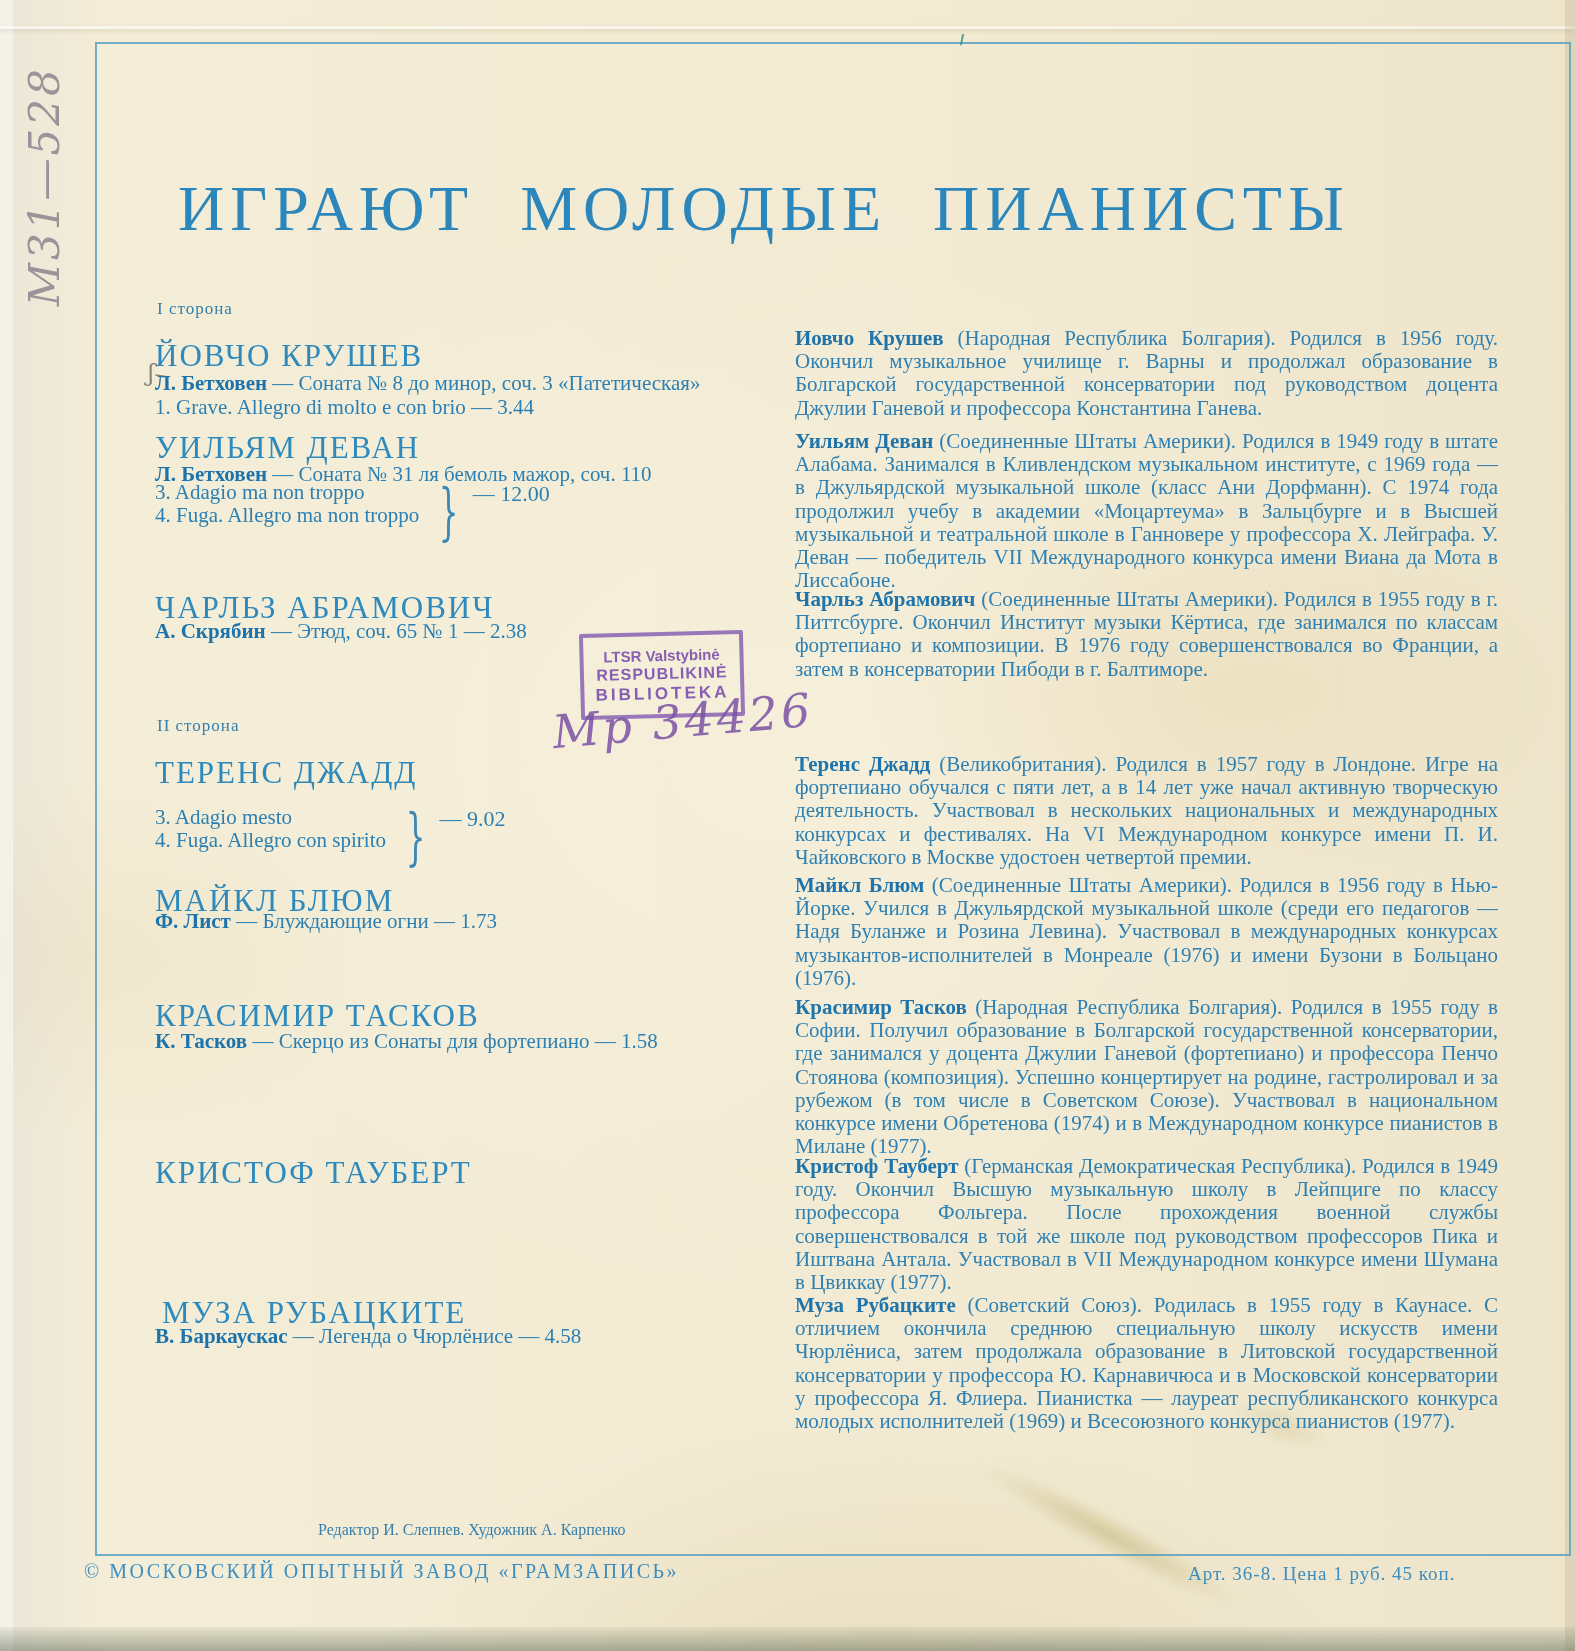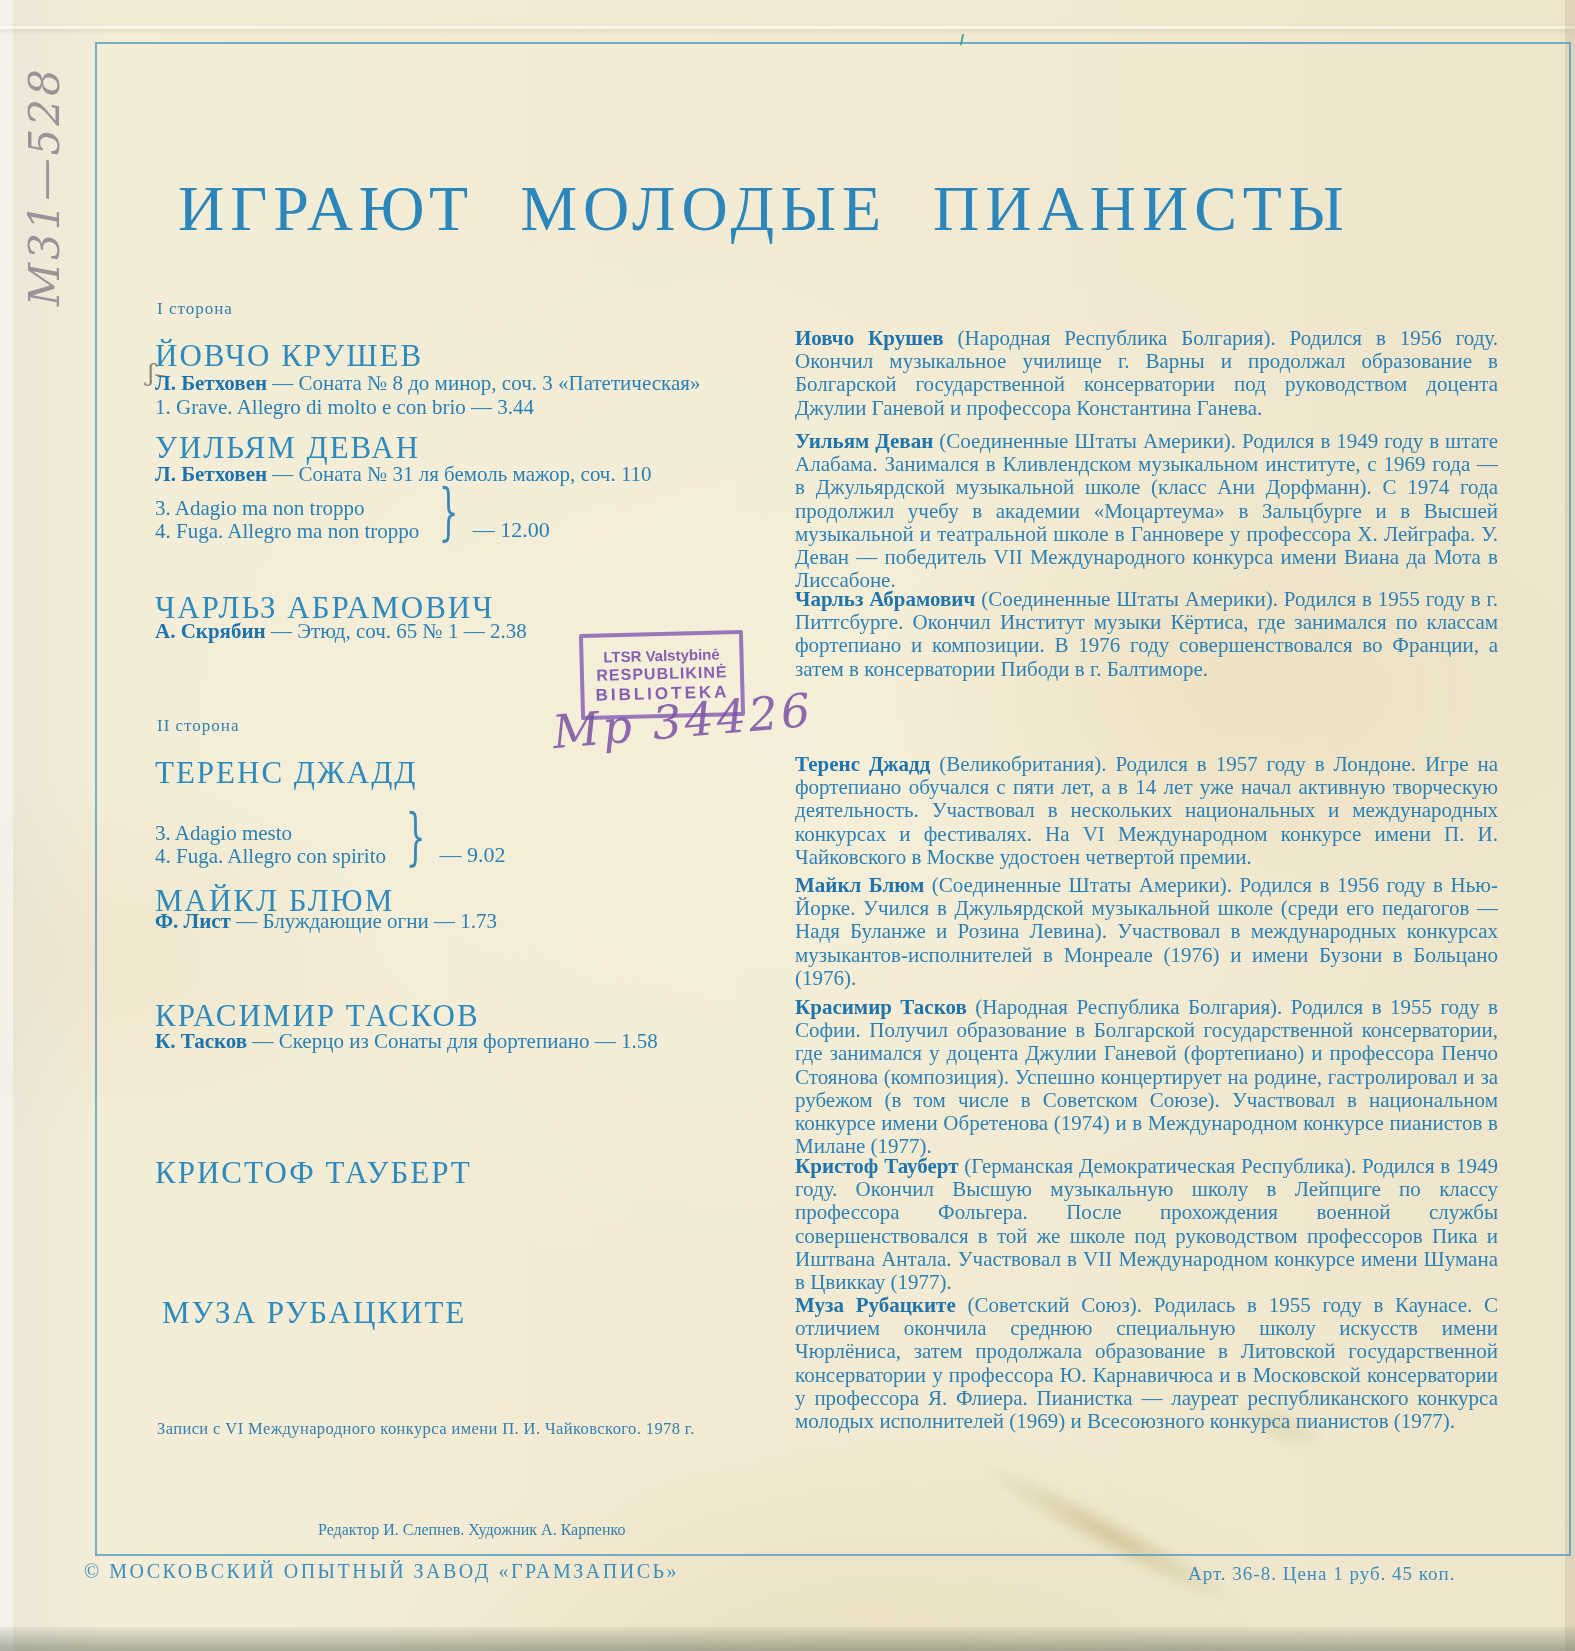--- a/index.html
+++ b/index.html
@@ -26,21 +26,21 @@
   .frame { position:absolute; left:95px; top:42px; width:1472px; height:1510px;
     border:2px solid rgba(72,152,192,0.75); }
 
   .title { position:absolute; left:150px; top:172px; font-size:64px; font-weight:400;
     color:#2b86bb; letter-spacing:6px; word-spacing:24px; white-space:nowrap;margin-left:28px; }
 
   .side-label { position:absolute; font-size:17px; color:#347fae; letter-spacing:1px; }
   .artist { position:absolute; font-size:31px; font-weight:400; color:#2e8abd; letter-spacing:2px; white-space:nowrap; }
   .line { position:absolute; font-size:21px; color:#2a80b4; white-space:nowrap; }
   .line b { color:#1d74ac; }
-  .group { position:absolute; display:flex; align-items:flex-end; color:#2a80b4; }
+  .group { position:absolute; display:flex; align-items:flex-start; color:#2a80b4; }
   .glines div { font-size:21px; line-height:23px; white-space:nowrap; }
   .brace { font-size:62px; line-height:1; font-family:"DejaVu Serif", serif; transform:scaleX(0.5);
     margin:0 0 0 10px; color:#3a88b6; font-weight:400; }
   .gdur { font-size:22px; margin-left:4px; }
 
   .bio { position:absolute; left:795px; width:703px; font-size:21px; line-height:23.2px;
     text-align:justify; color:#2c80b4; }
   .bio b { color:#1e74ab; }
 
   .stamp { position:absolute; left:580px; top:632px; width:156px; height:78px;
@@ -139,20 +139,24 @@
 
   <div class="artist" style="left:155px; top:998px;">КРАСИМИР ТАСКОВ</div>
   <div class="line" style="left:155px; top:1029px;">
     <b>К. Тасков</b>
     <span>— Скерцо из Сонаты для фортепиано — 1.58</span>
   </div>
 
   <div class="artist" style="left:155px; top:1155px;">КРИСТОФ ТАУБЕРТ</div>
 
   <div class="artist" style="left:162px; top:1295px;">МУЗА РУБАЦКИТЕ</div>
+  <div class="line" style="left:155px; top:1324px;">
+    <b>В. Баркаускас</b>
+    <span>— Легенда о Чюрлёнисе — 4.58</span>
+  </div>
 
   <div class="bio" style="top:327px;">
     <b>Иовчо Крушев</b><span> (Народная Республика Болгария). Родился в 1956 году. Окончил музыкальное училище г. Варны и продолжал образование в Болгарской государственной консерватории под руководством доцента Джулии Ганевой и профессора Константина Ганева.</span>
   </div>
   <div class="bio" style="top:430px;">
     <b>Уильям Деван</b><span> (Соединенные Штаты Америки). Родился в 1949 году в штате Алабама. Занимался в Кливлендском музыкальном институте, с 1969 года — в Джульярдской музыкальной школе (класс Ани Дорфманн). С 1974 года продолжил учебу в академии «Моцартеума» в Зальцбурге и в Высшей музыкальной и театральной школе в Ганновере у профессора Х. Лейграфа. У. Деван — победитель VII Международного конкурса имени Виана да Мота в Лиссабоне.</span>
   </div>
   <div class="bio" style="top:588px;">
     <b>Чарльз Абрамович</b><span> (Соединенные Штаты Америки). Родился в 1955 году в г. Питтсбурге. Окончил Институт музыки Кёртиса, где занимался по классам фортепиано и композиции. В 1976 году совершенствовался во Франции, а затем в консерватории Пибоди в г. Балтиморе.</span>
   </div>
@@ -165,19 +169,18 @@
   <div class="bio" style="top:996px;">
     <b>Красимир Тасков</b><span> (Народная Республика Болгария). Родился в 1955 году в Софии. Получил образование в Болгарской государственной консерватории, где занимался у доцента Джулии Ганевой (фортепиано) и профессора Пенчо Стоянова (композиция). Успешно концертирует на родине, гастролировал и за рубежом (в том числе в Советском Союзе). Участвовал в национальном конкурсе имени Обретенова (1974) и в Международном конкурсе пианистов в Милане (1977).</span>
   </div>
   <div class="bio" style="top:1155px;">
     <b>Кристоф Тауберт</b><span> (Германская Демократическая Республика). Родился в 1949 году. Окончил Высшую музыкальную школу в Лейпциге по классу профессора Фольгера. После прохождения военной службы совершенствовался в той же школе под руководством профессоров Пика и Иштвана Антала. Участвовал в VII Международном конкурсе имени Шумана в Цвиккау (1977).</span>
   </div>
   <div class="bio" style="top:1294px;">
     <b>Муза Рубацките</b><span> (Советский Союз). Родилась в 1955 году в Каунасе. С отличием окончила среднюю специальную школу искусств имени Чюрлёниса, затем продолжала образование в Литовской государственной консерватории у профессора Ю. Карнавичюса и в Московской консерватории у профессора Я. Флиера. Пианистка — лауреат республиканского конкурса молодых исполнителей (1969) и Всесоюзного конкурса пианистов (1977).</span>
   </div>
 
-  <div class="recording">Записи с VI Международного конкурса имени П. И. Чайковского. 1978 г.</div>
   <div class="credits">Редактор И. Слепнев. Художник А. Карпенко</div>
   <div class="publisher">© МОСКОВСКИЙ ОПЫТНЫЙ ЗАВОД «ГРАМЗАПИСЬ»</div>
   <div class="artprice">Арт. 36-8. Цена 1 руб. 45 коп.</div>
 
   <div class="bottom-edge"></div>
 </div>
 
 </body></html>

